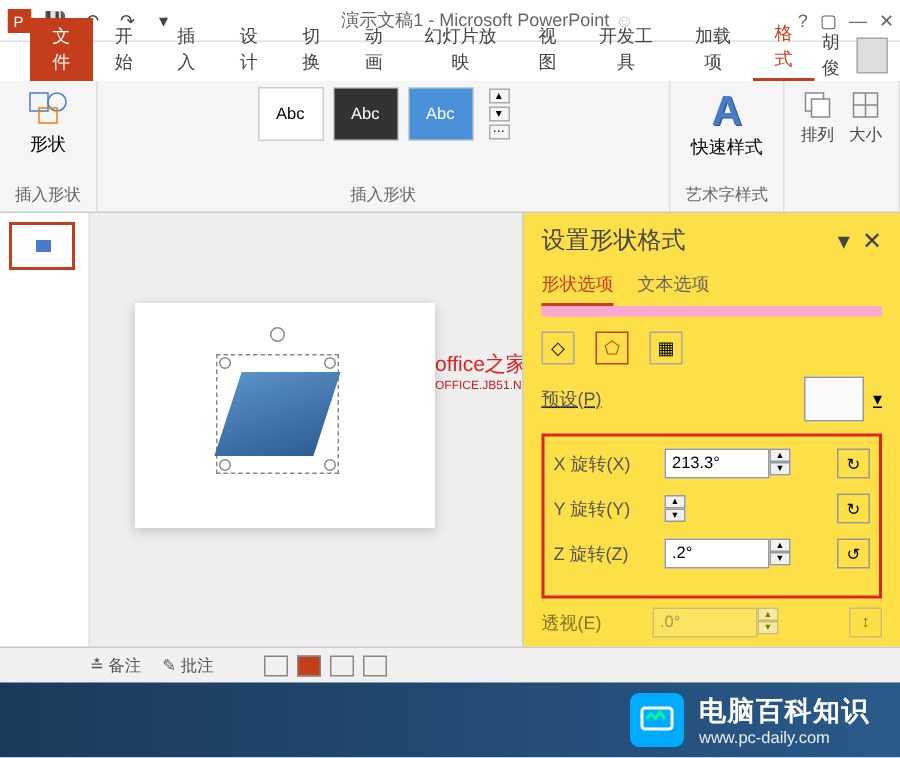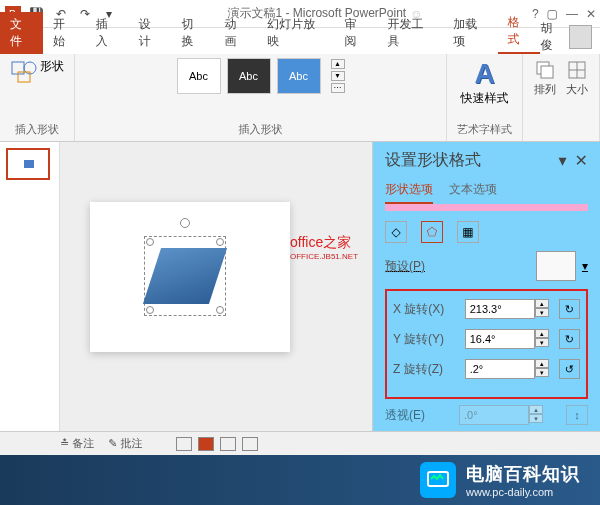--- a/index.html
+++ b/index.html
@@ -2,30 +2,30 @@
 <html><head>
 <meta charset="utf-8">
 <style>
 * { margin: 0; padding: 0; box-sizing: border-box; font-family: "Microsoft YaHei", sans-serif; }
 body { width: 600px; height: 505px; background: #fff; overflow: hidden; position: relative; font-size: 12px; }
 .titlebar { height: 28px; background: #fff; display: flex; align-items: center; border-bottom: 1px solid #ddd; padding: 0 4px; }
 .qat { display: flex; gap: 6px; align-items: center; }
 .qat-icon { width: 18px; height: 18px; display: flex; align-items: center; justify-content: center; color: #444; }
 .title-center { flex: 1; text-align: center; color: #666; font-size: 12px; display: flex; align-items: center; justify-content: center; gap: 4px; }
 .win-controls { display: flex; gap: 8px; align-items: center; color: #666; }
-.ribbon-tabs { height: 26px; background: #fff; display: flex; align-items: end; padding-left: 0; }
+.ribbon-tabs { height: 26px; background: #fff; display: flex; align-items: end; padding-left: 20px; text-align: center; }
 .tab { padding: 4px 10px; font-size: 12px; color: #444; cursor: pointer; }
 .tab.file { background: #C43E1C; color: #fff; }
 .tab.active { color: #C43E1C; border-bottom: 2px solid #C43E1C; }
 .user-area { margin-left: auto; display: flex; align-items: center; gap: 6px; padding-right: 8px; color: #444; }
 .avatar { width: 24px; height: 24px; background: #ddd; border: 1px solid #aaa; }
 .ribbon-content { height: 88px; background: #f5f5f5; border-bottom: 1px solid #ccc; display: flex; }
 .rgroup { border-right: 1px solid #ddd; padding: 4px 10px; display: flex; flex-direction: column; align-items: center; justify-content: space-between; }
 .rgroup-label { font-size: 11px; color: #666; text-align: center; margin-top: 2px; }
-.shapes-btn { display: flex; flex-direction: row; gap: 2px; }
+.shapes-btn { display: flex; flex-direction: column; align-items: center; gap: 2px; }
 .shape-icon { width: 28px; height: 28px; }
 .style-gallery { display: flex; gap: 6px; align-items: center; }
 .style-item { width: 44px; height: 36px; border: 1px solid #ccc; display: flex; align-items: center; justify-content: center; font-size: 11px; background: #fff; }
 .style-item.dark { background: #333; color: #fff; }
 .style-item.blue { background: #4A90D9; color: #fff; }
 .gallery-more { display: flex; flex-direction: column; gap: 2px; margin-left: 4px; }
 .gallery-more span { width: 14px; height: 10px; border: 1px solid #aaa; font-size: 8px; text-align: center; line-height: 8px; }
 .wordart-btn { display: flex; flex-direction: column; align-items: center; }
 .big-A { font-size: 28px; font-weight: bold; color: #4A7BC8; text-shadow: 1px 1px 0 #2a5a9a; }
 .arrange-group { display: flex; gap: 8px; }
@@ -37,21 +37,21 @@
 .thumb-shape { position: absolute; left: 16px; top: 10px; width: 10px; height: 8px; background: #4A7BC8; }
 .canvas { flex: 1; background: #eee; position: relative; padding: 60px 30px 30px 30px; }
 .slide { width: 200px; height: 150px; background: #fff; box-shadow: 0 2px 8px rgba(0,0,0,0.2); position: relative; }
 .shape-sel { position: absolute; left: 60px; top: 40px; width: 70px; height: 68px; }
 .shape-sel::before { content: ''; position: absolute; inset: -6px; border: 1px dashed #888; }
 .handle { position: absolute; width: 8px; height: 8px; background: #fff; border: 1px solid #888; border-radius: 50%; }
 .rot-handle { position: absolute; left: 50%; top: -24px; width: 10px; height: 10px; margin-left: -5px; border: 1px solid #888; border-radius: 50%; background: #fff; }
 .parallelogram { width: 66px; height: 56px; transform: skewX(-18deg); background: linear-gradient(160deg, #5A91C7, #2E5E96); margin: 6px 0 0 2px; }
 .watermark { position: absolute; left: 230px; top: 92px; color: #d22; font-size: 14px; }
 .watermark-sub { font-size: 8px; color: #c22; }
-.format-pane { width: 228px; background: #7dd3fc; border-left: 1px solid #ccc; padding: 8px 12px; position: relative; }
+.format-pane { width: 252px; background: #fde047; border-left: 1px solid #ccc; padding: 8px 12px; position: relative; }
 .pane-title { font-size: 16px; color: #444; display: flex; justify-content: space-between; align-items: center; }
 .pane-tabs { display: flex; gap: 16px; margin-top: 6px; border-bottom: 7px solid #f9a8d4; }
 .pane-tab { padding: 4px 0; font-size: 12px; color: #666; cursor: pointer; }
 .pane-tab.active { color: #C43E1C; border-bottom: 2px solid #C43E1C; }
 .pane-icons { display: flex; gap: 14px; margin: 10px 0 8px 0; }
 .pane-icon { width: 22px; height: 22px; border: 1px solid #aaa; display: flex; align-items: center; justify-content: center; }
 .pane-icon.sel { border-color: #C43E1C; color: #C43E1C; }
 .preset-row { display: flex; align-items: center; gap: 6px; margin-bottom: 8px; text-decoration: underline; }
 .preset-row label { color: #555; font-size: 12px; text-decoration: underline; text-decoration-style: dotted; }
 .preset-box { width: 40px; height: 30px; border: 1px solid #999; background: #f9f9f9; margin-left: auto; }
@@ -104,21 +104,21 @@
 </div>
 
 <div class="ribbon-tabs">
   <div class="tab file">文件</div>
   <div class="tab">开始</div>
   <div class="tab">插入</div>
   <div class="tab">设计</div>
   <div class="tab">切换</div>
   <div class="tab">动画</div>
   <div class="tab">幻灯片放映</div>
-  <div class="tab">审阅</div>
+  <div class="tab">视图</div>
   <div class="tab">开发工具</div>
   <div class="tab">加载项</div>
   <div class="tab active">格式</div>
   <div class="user-area">
     <span>胡俊</span>
     <div class="avatar"></div>
   </div>
 </div>
 
 <div class="ribbon-content">
@@ -231,21 +231,20 @@
           <div class="spinner">
               <span>▴</span>
               <span>▾</span>
             </div>
         </div>
         <div class="reset-btn">↻</div>
       </div>
       <div class="rot-row">
         <label>Y 旋转(Y)</label>
         <div class="rot-input">
-          <input value="16.4°" style="">
           <div class="spinner">
               <span>▴</span>
               <span>▾</span>
             </div>
         </div>
         <div class="reset-btn">↻</div>
       </div>
       <div class="rot-row">
         <label>Z 旋转(Z)</label>
         <div class="rot-input">

